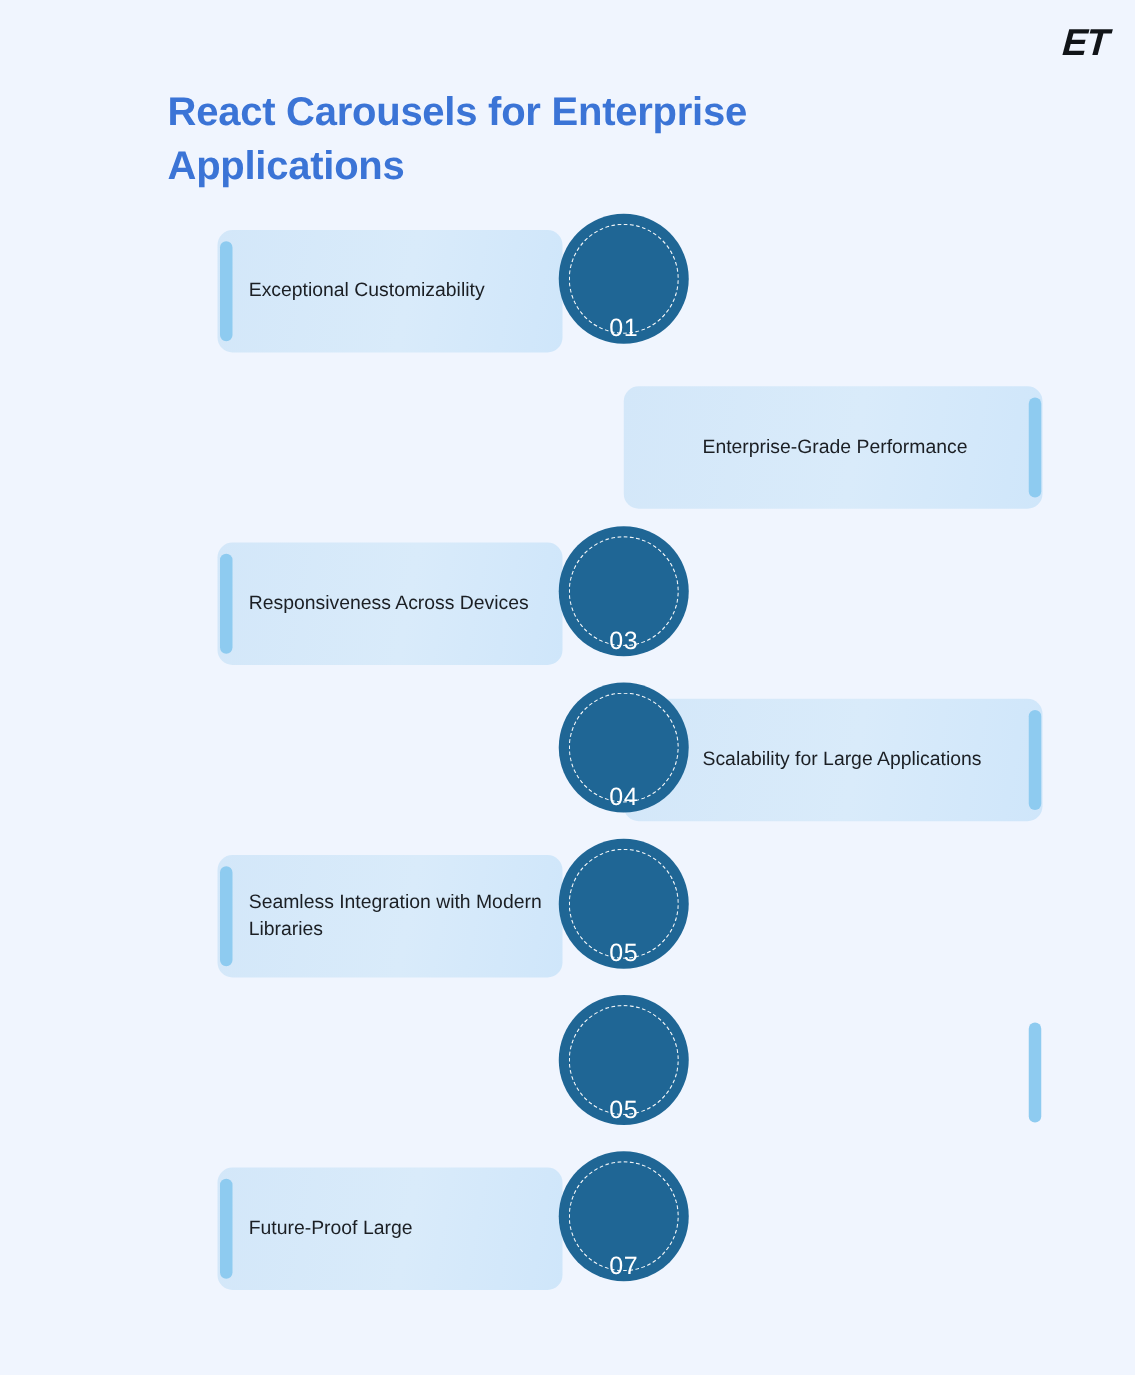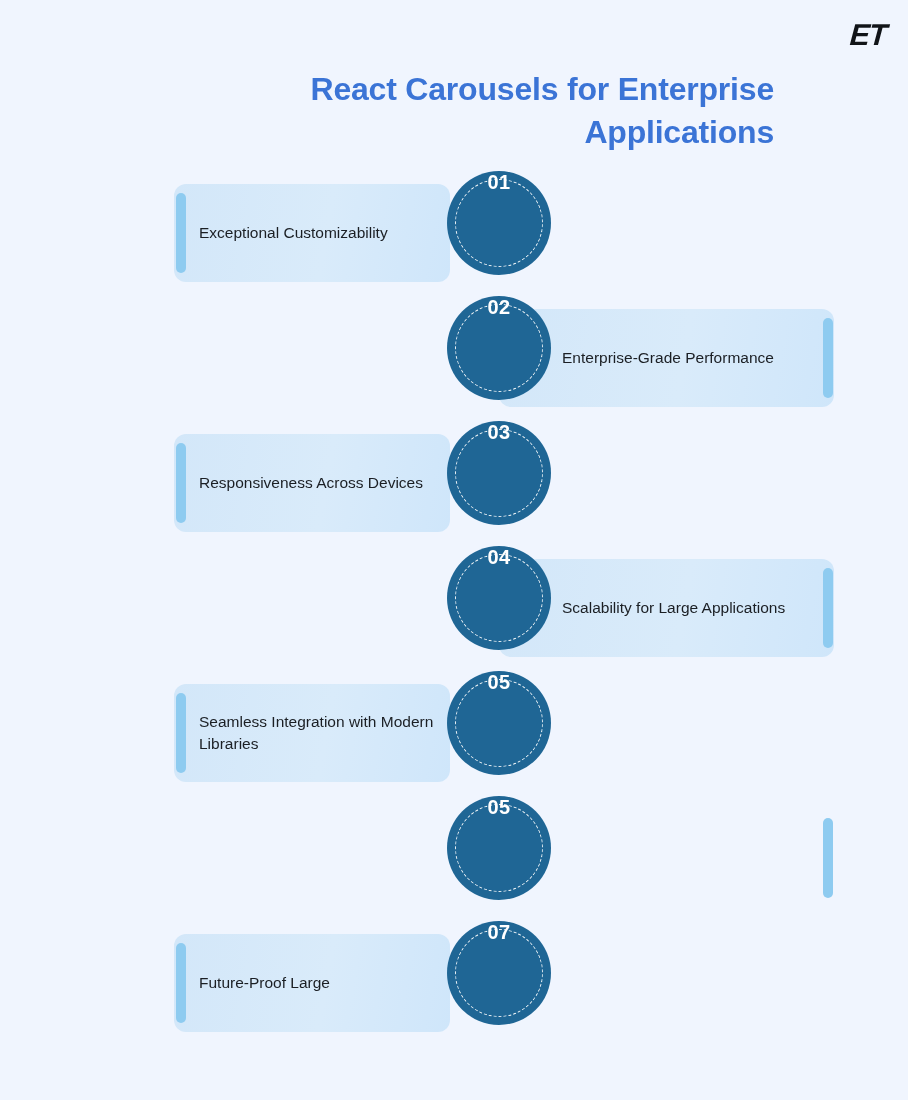--- a/index.html
+++ b/index.html
@@ -20,21 +20,21 @@
   .logo-text {
     font-family:"Liberation Sans", sans-serif;
     font-size:30px; font-weight:bold; font-style:italic;
     letter-spacing:-1px; color:#111418;
     transform:skewX(-4deg);
   }
 
   
   .title {
     position:absolute; top:68px; left:134px;
-    width:640px; text-align:right;
+    width:640px; text-align:left;
     font-size:32px; font-weight:bold; line-height:1.33;
     color:#3b74d6;
     letter-spacing:-0.2px;
   }
 
   
   .list { position:absolute; top:171px; left:0; width:900px;margin-left:44px; }
 
   .row {
     position:relative;
@@ -70,23 +70,22 @@
     position:relative; z-index:2;
   }
 
   
   .circle {
     position:absolute;
     top:0; left:403px;
     width:104px; height:104px;
     border-radius:50%;
     background:#1f6695;
-    display:flex; align-items:flex-start; justify-content:center;
+    display:flex; align-items:flex-end; justify-content:center;
     z-index:5;
-    font-weight:bold;
   }
   .circle .ring {
     position:absolute;
     top:8px; left:8px; right:8px; bottom:8px;
     border-radius:50%;
     border:1.6px dashed #ffffff;
     opacity:.92;
   }
   .circle .num {
     position:relative; z-index:2;
@@ -113,24 +112,20 @@
       <span class="ring"></span>
       <span class="num">01</span>
     </div>
   </div>
 
   <div class="row right">
     <div class="card">
       <span class="card-label">Enterprise-Grade Performance</span>
     </div>
     <div class="accent"></div>
-    <div class="circle">
-      <span class="ring"></span>
-      <span class="num">02</span>
-    </div>
   </div>
 
   <div class="row left">
     <div class="card">
       <span class="card-label">Responsiveness Across Devices</span>
     </div>
     <div class="accent"></div>
     <div class="circle">
       <span class="ring"></span>
       <span class="num">03</span>

